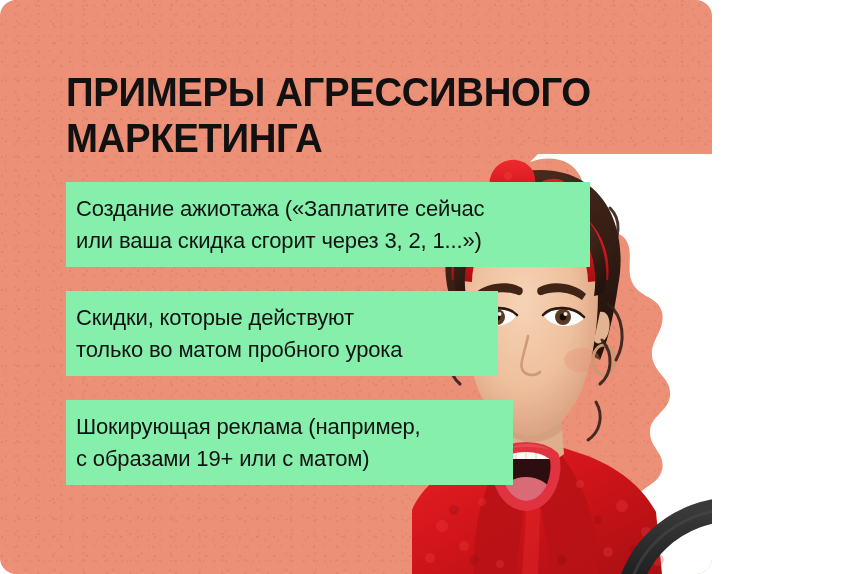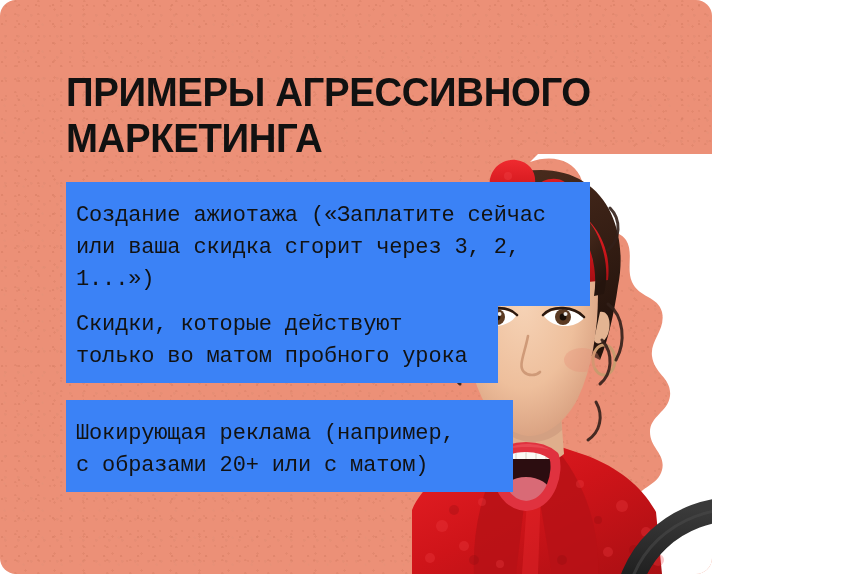--- a/index.html
+++ b/index.html
@@ -58,27 +58,27 @@
     font-stretch: condensed;
     transform: scaleX(.96);
     transform-origin: left center;
     white-space: pre-line;
   }
 
   
   .bullet {
     position: absolute;
     z-index: 6;
-    background: #3b82f6;
+    background: #86efac;
     color: #121212;
-    font-family: Liberation Mono, monospace;
+    font-family: Liberation Sans, sans-serif;
     font-size: 22px;
     line-height: 32px;
     letter-spacing: -0.15px;
-    padding: 18px 14px 10px 10px;
+    padding: 11px 14px 10px 10px;
     box-sizing: border-box;
     white-space: pre-line;
   }
   #bullet-1 { left: 66px; top: 182px; width: 524px; }
   #bullet-2 { left: 66px; top: 291px; width: 432px; }
   #bullet-3 { left: 66px; top: 400px; width: 447px; }
 
   
   #photo {
     position: absolute;
@@ -326,15 +326,15 @@
   <div id="grain"></div>
 
   <h1 id="title">ПРИМЕРЫ АГРЕССИВНОГО
 МАРКЕТИНГА</h1>
 
   <div class="bullet" id="bullet-1">Создание ажиотажа («Заплатите сейчас
 или ваша скидка сгорит через 3, 2, 1...»)</div>
   <div class="bullet" id="bullet-2">Скидки, которые действуют
 только во матом пробного урока</div>
   <div class="bullet" id="bullet-3">Шокирующая реклама (например,
-с образами 20+ или с матом)</div>
+с образами 19+ или с матом)</div>
 
 </div>
 
 </body></html>

